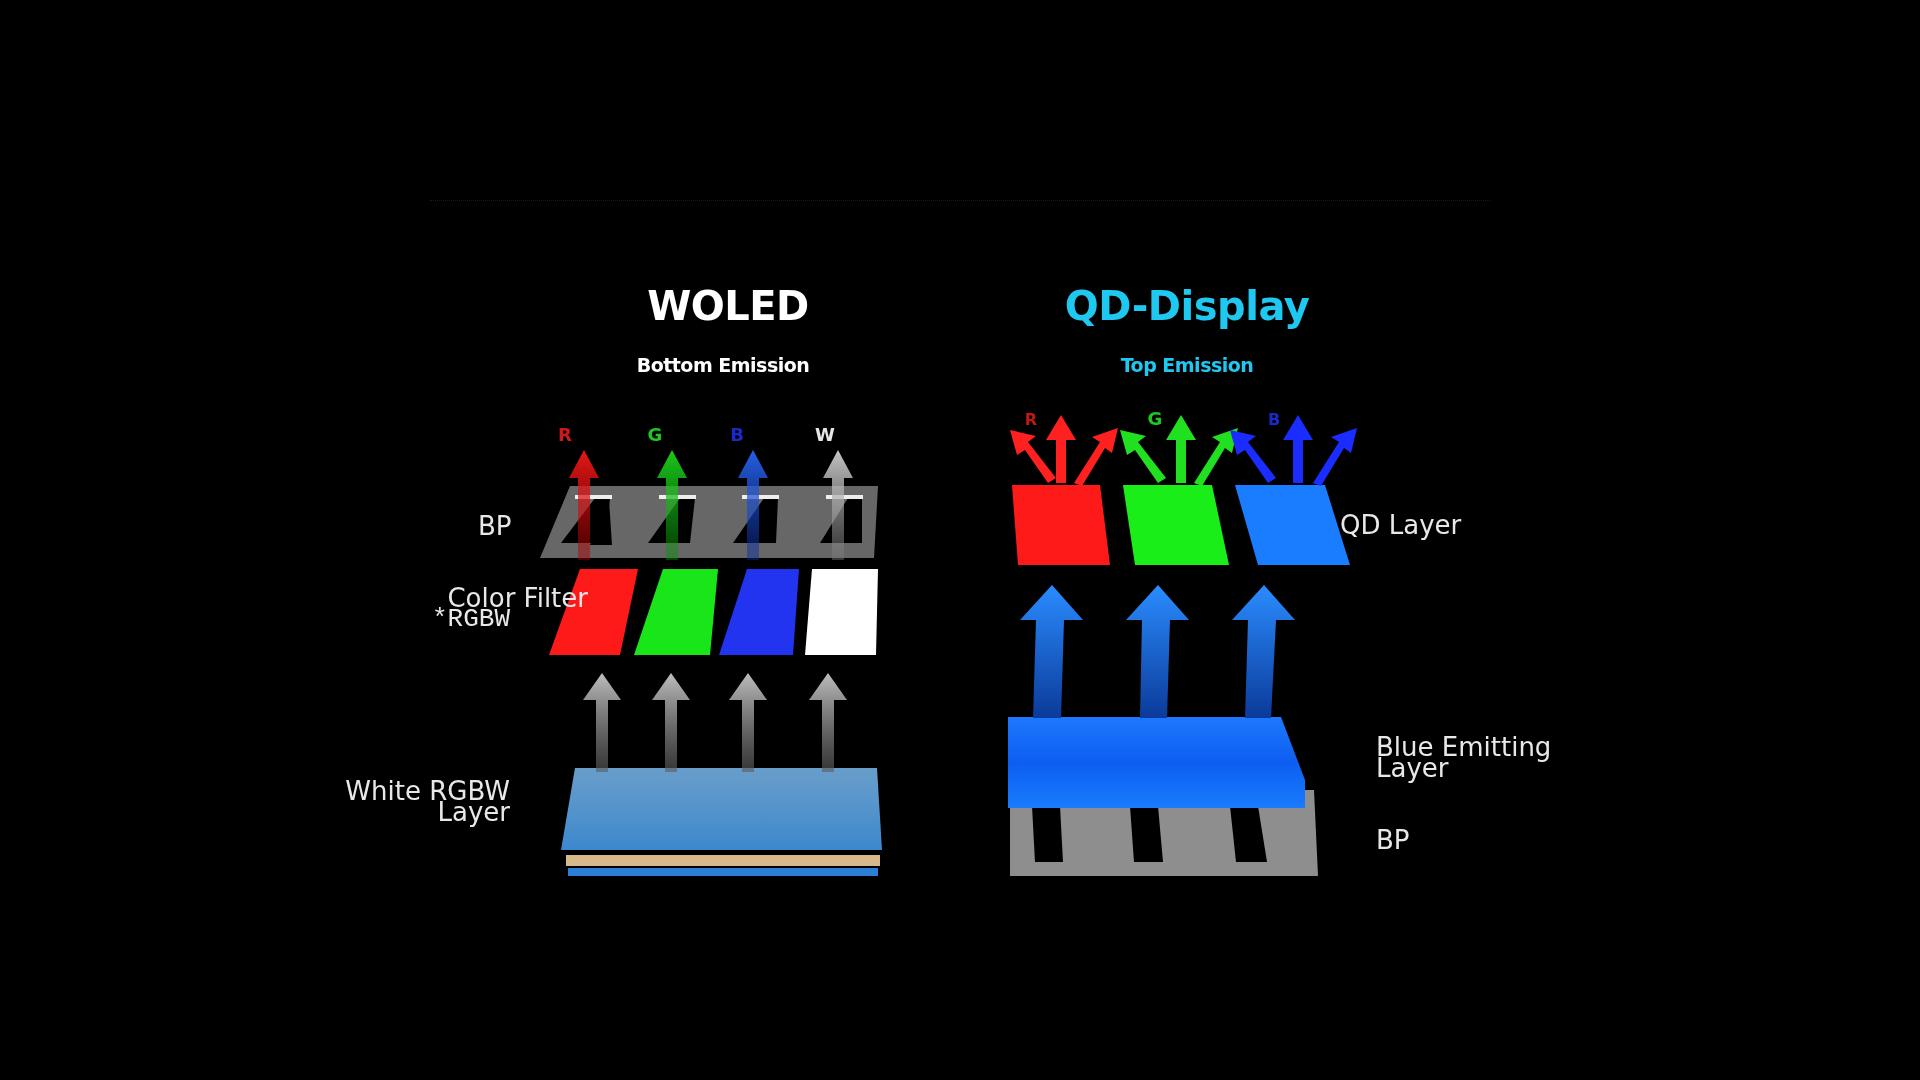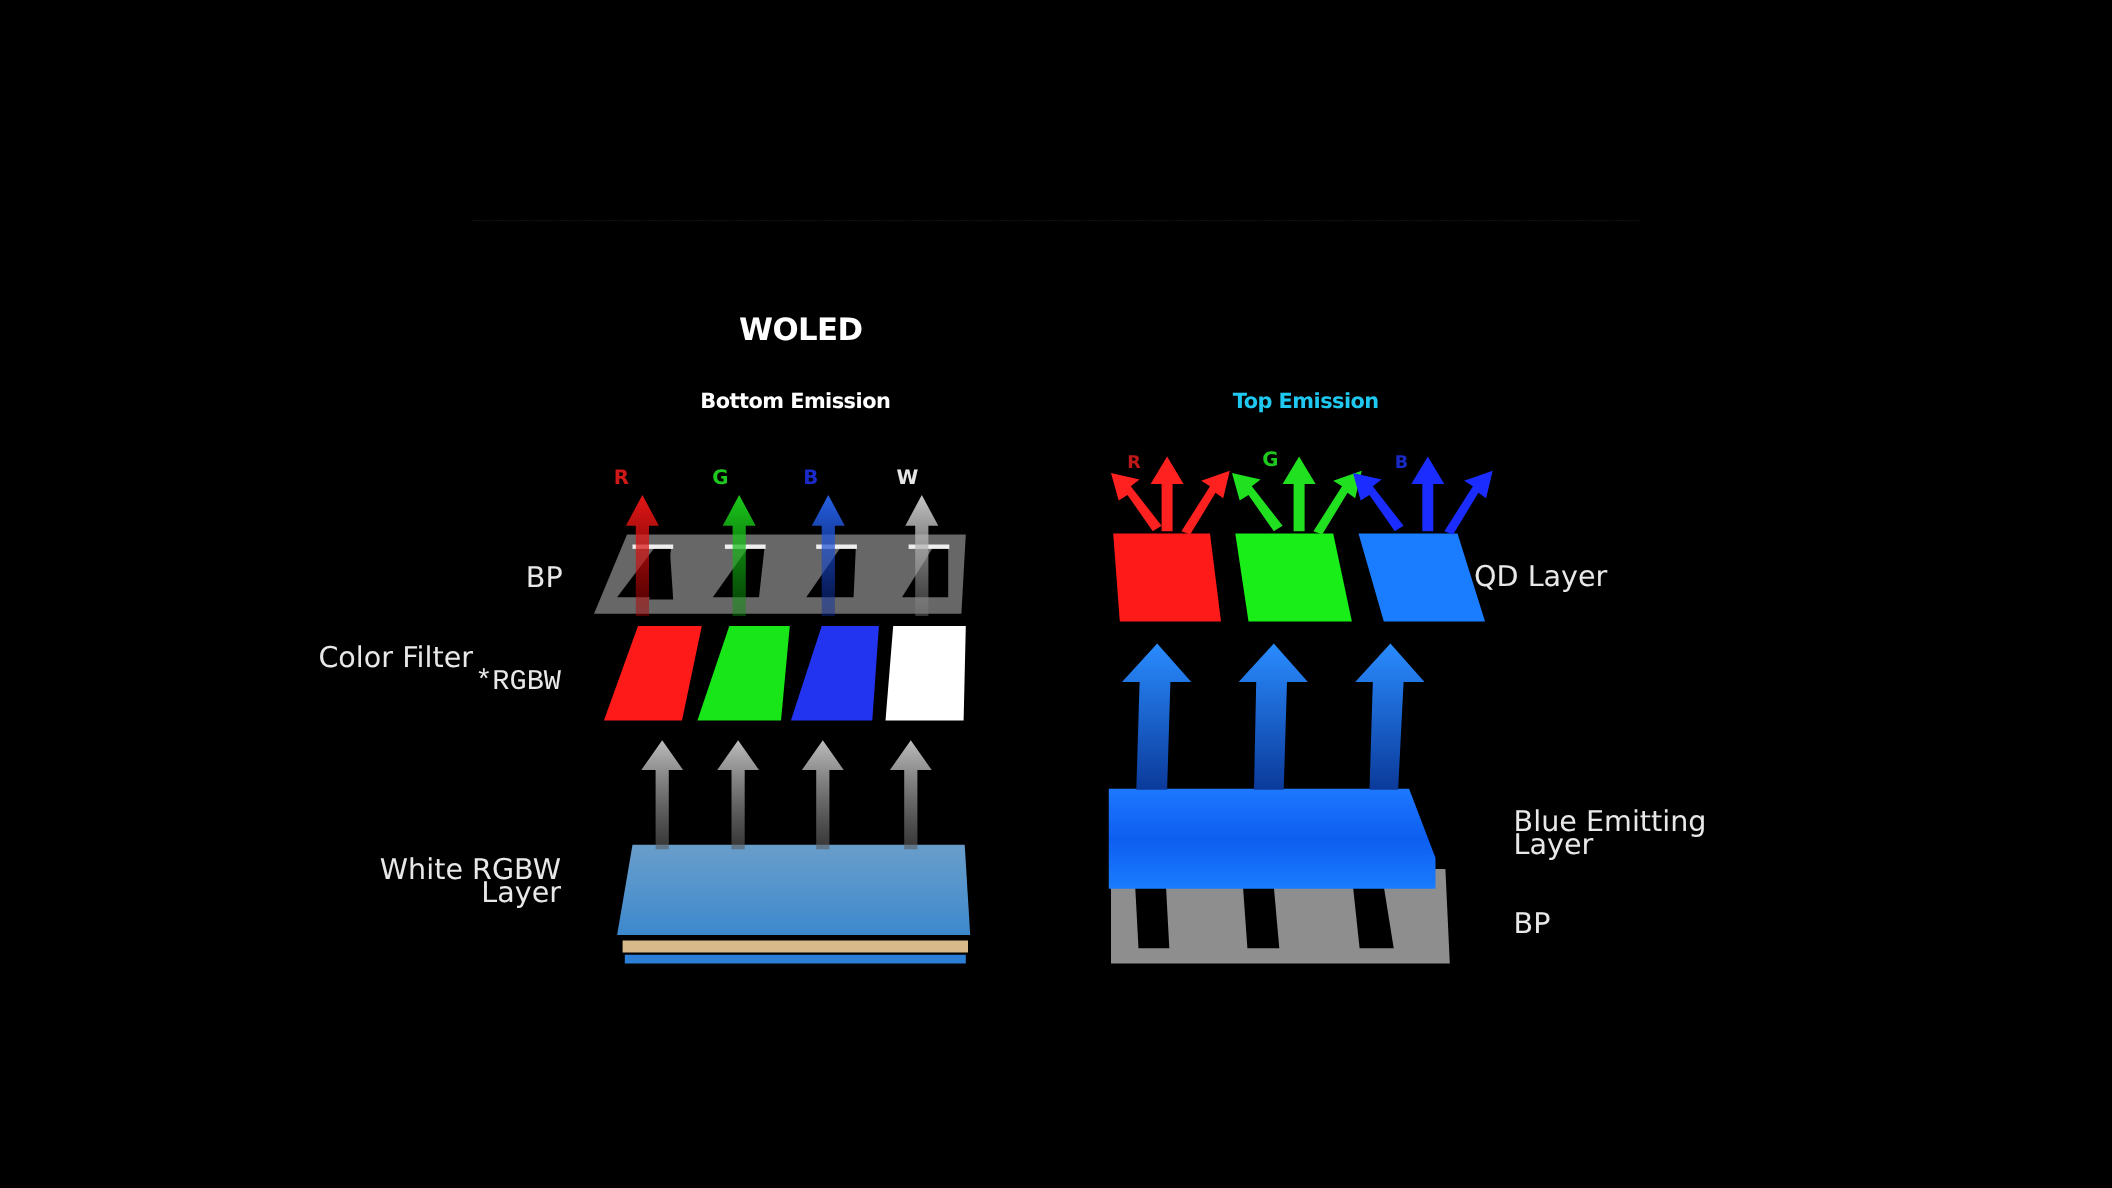--- a/index.html
+++ b/index.html
@@ -2,35 +2,36 @@
 <html><head>
 <meta charset="utf-8">
 <style>
   html,body{margin:0;padding:0;background:#000;}
   body{width:1920px;height:1080px;position:relative;overflow:hidden;font-family:"DejaVu Sans","Liberation Sans",sans-serif;}
   .frame{position:absolute;left:0;top:0;width:1920px;height:1080px;background:#000;border-radius:14px;overflow:hidden;}
   .faint-line{position:absolute;left:430px;top:200px;width:1060px;height:0;border-top:1px dotted #1a1a1a;}
   .lbl{position:absolute;color:#e8e8e8;font-size:26px;line-height:22px;white-space:nowrap;}
   .lbl.r{text-align:right;}
   .title{position:absolute;font-weight:bold;white-space:nowrap;transform:translateX(-50%);letter-spacing:-0.5px;}
-  .title.main{font-size:28px;top:283px;}
+  .title.main{font-size:40px;top:283px;}
   .title.sub{font-size:19px;top:354px;}
   .white{color:#ffffff;}
   .cyan{color:#1fc8f0;}
   .ch{position:absolute;font-size:18px;font-weight:bold;transform:translateX(-50%);}
   svg.dia{position:absolute;left:0;top:0;}
 </style>
 </head>
 <body>
 
 <div class="frame">
   <div class="faint-line"></div>
 
   <div class="title main white" style="left:728px;">WOLED</div>
   <div class="title sub white" style="left:723px;">Bottom Emission</div>
+  <div class="title main cyan" style="left:1187px;">QD-Display</div>
   <div class="title sub cyan" style="left:1187px;">Top Emission</div>
 
   <svg class="dia" width="1920" height="1080" viewBox="0 0 1920 1080">
     <defs>
       <linearGradient id="grayArrow" x1="0" y1="0" x2="0" y2="1">
         <stop offset="0" stop-color="#bdbdbd"></stop>
         <stop offset="1" stop-color="#5a5a5a" stop-opacity="0.6"></stop>
       </linearGradient>
       <linearGradient id="blueArrow" x1="0" y1="0" x2="0" y2="1">
         <stop offset="0" stop-color="#2a8cff"></stop>
@@ -144,21 +145,21 @@
   <div class="ch" style="left:565px;top:424px;color:#d01818;">R</div>
   <div class="ch" style="left:655px;top:424px;color:#1fc81f;">G</div>
   <div class="ch" style="left:737px;top:424px;color:#1a2ac8;">B</div>
   <div class="ch" style="left:825px;top:424px;color:#e6e6e6;">W</div>
 
   <div class="ch" style="left:1031px;top:410px;color:#c01818;font-size:16px;">R</div>
   <div class="ch" style="left:1155px;top:408px;color:#1fc81f;">G</div>
   <div class="ch" style="left:1274px;top:410px;color:#1a2ac8;font-size:16px;">B</div>
 
   <div class="lbl" style="left:478px;top:515px;">BP</div>
-  <div class="lbl r" style="right:1490px;top:587px;">Color Filter</div>
+  <div class="lbl r" style="right:1332px;top:587px;">Color Filter</div>
   <div class="lbl r" style="right:1410px;top:608px;font-family:Liberation Mono, monospace;">*RGBW</div>
   <div class="lbl r" style="right:1410px;top:780px;">White RGBW</div>
   <div class="lbl r" style="right:1410px;top:801px;">Layer</div>
 
   <div class="lbl" style="left:1340px;top:514px;">QD Layer</div>
   <div class="lbl" style="left:1376px;top:736px;">Blue Emitting</div>
   <div class="lbl" style="left:1376px;top:757px;">Layer</div>
   <div class="lbl" style="left:1376px;top:829px;">BP</div>
 </div>
 

